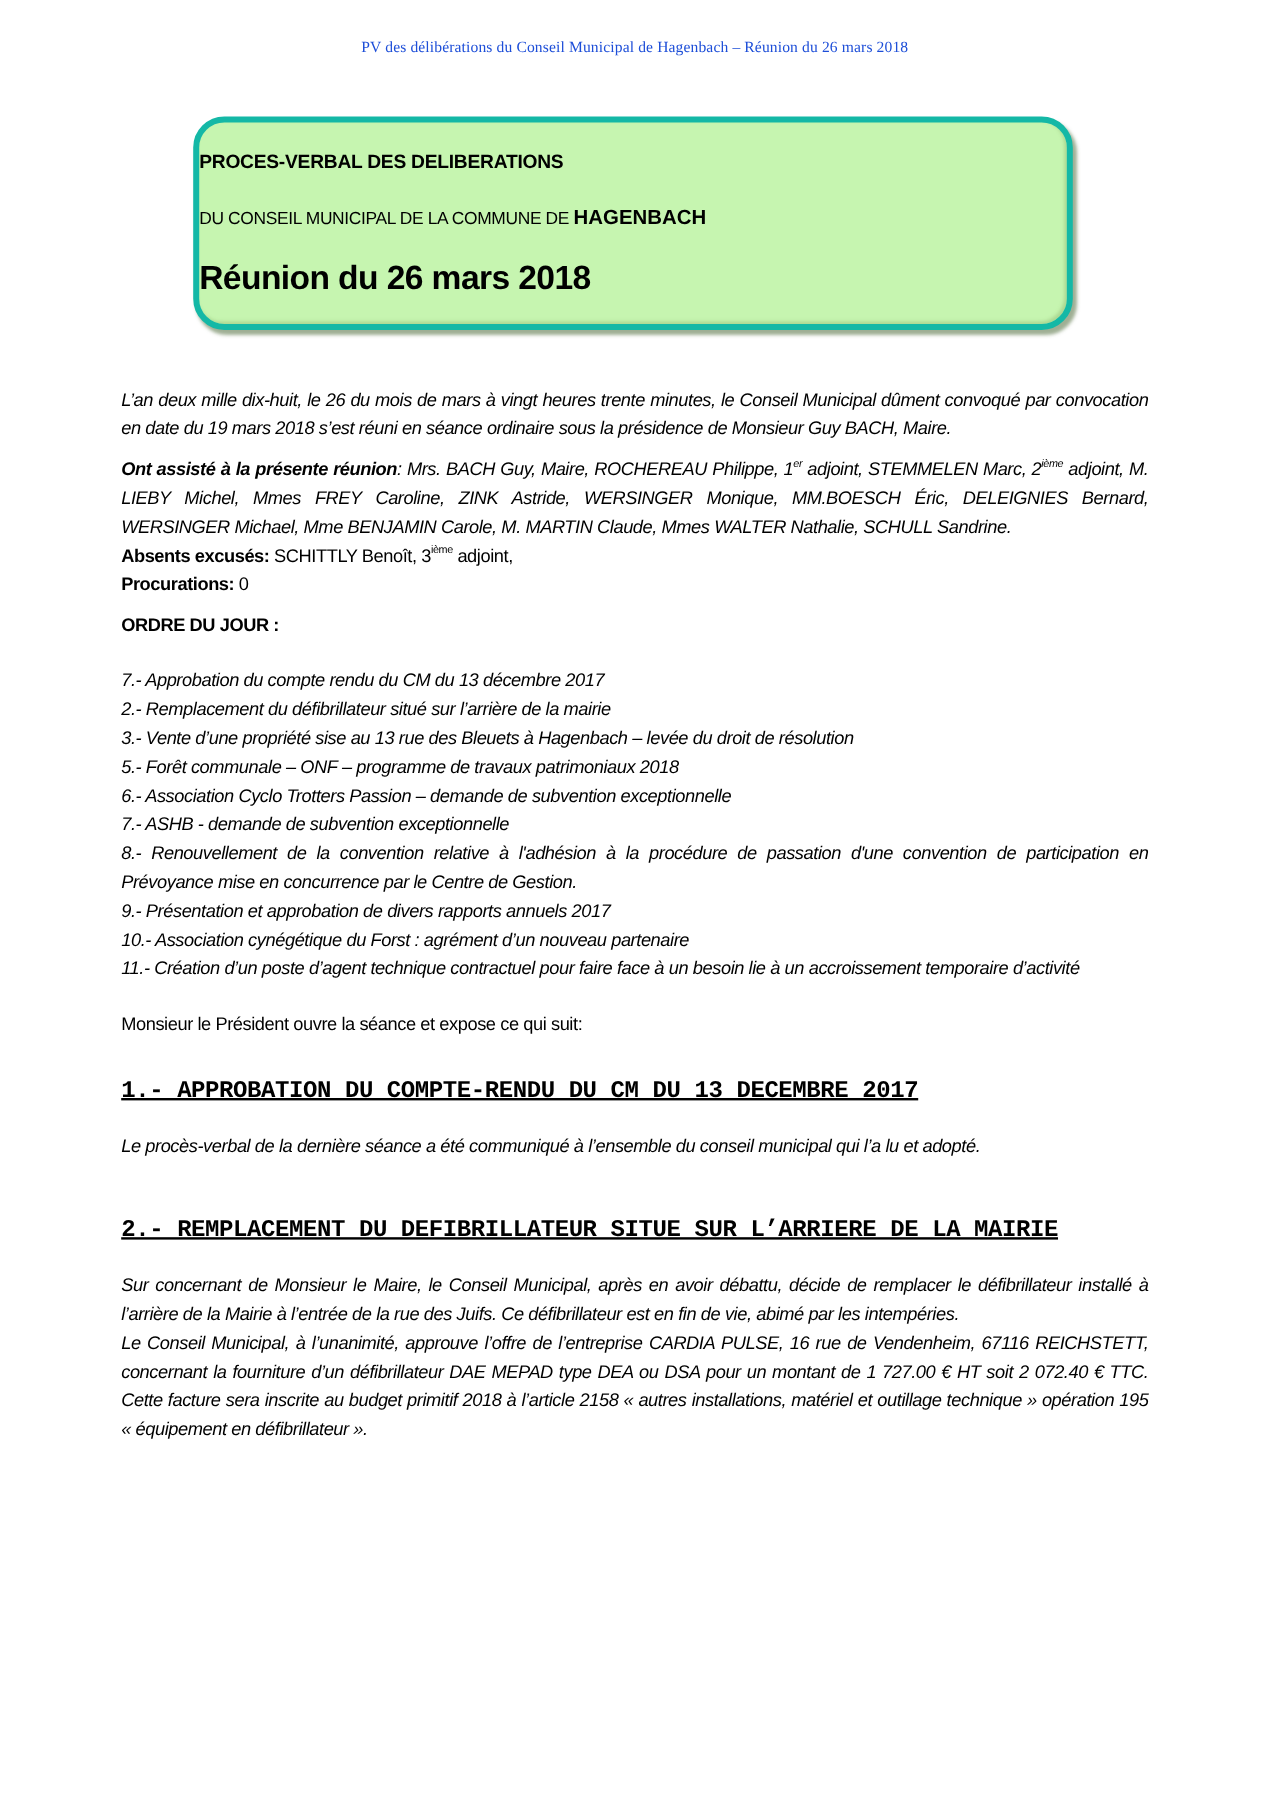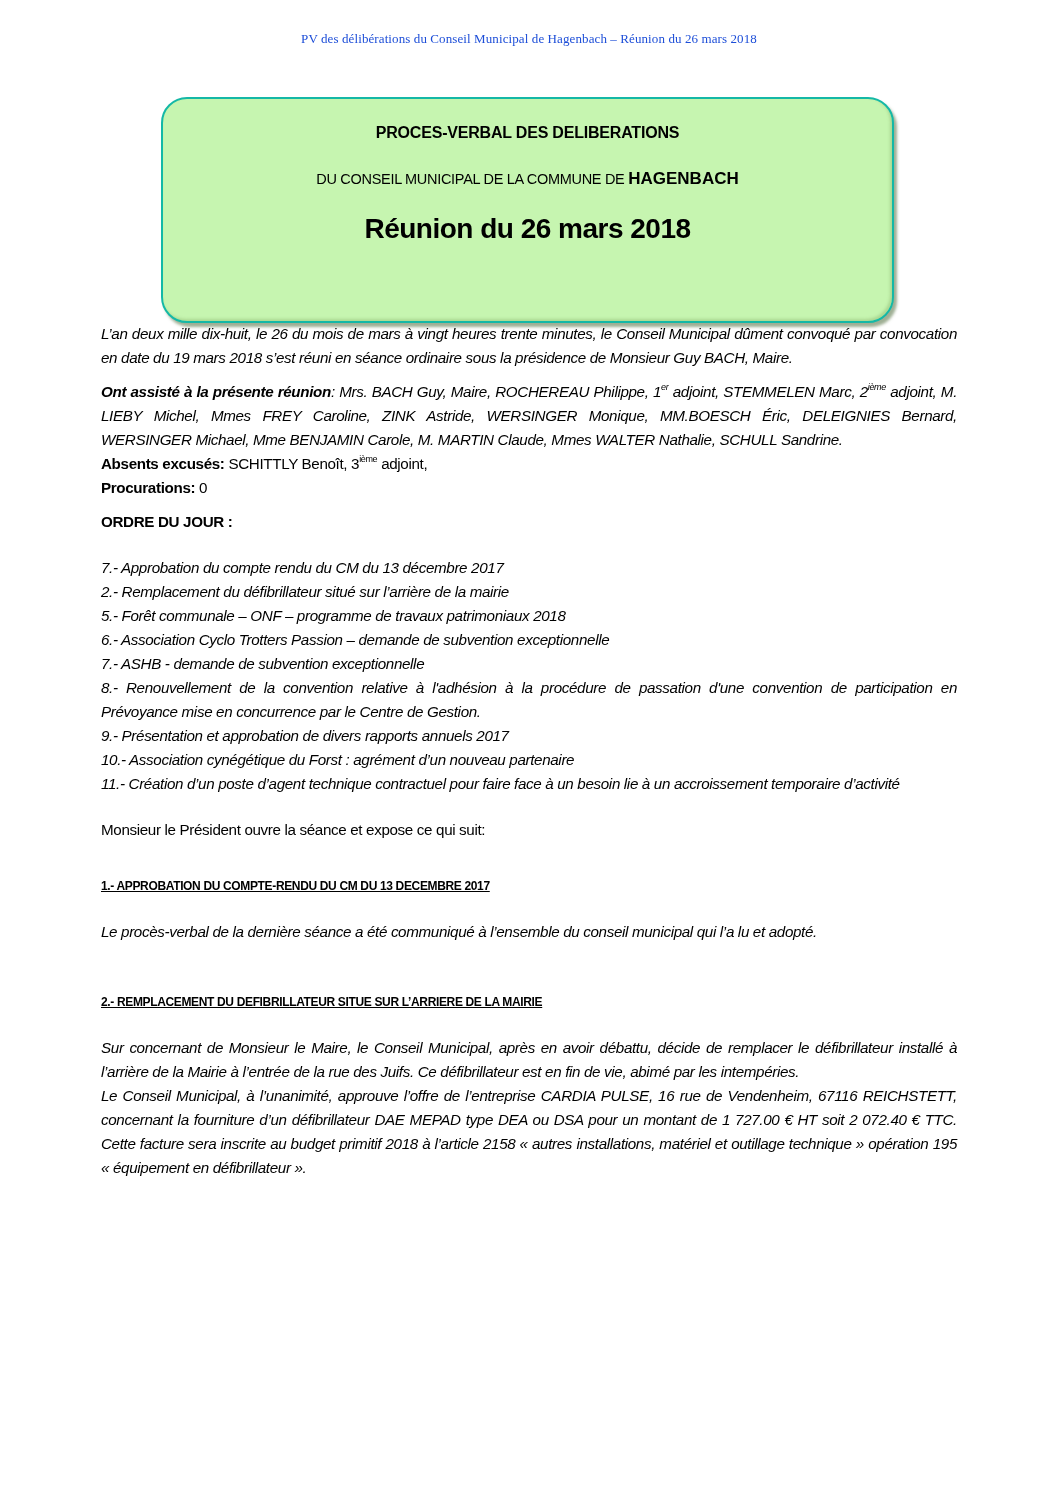--- a/index.html
+++ b/index.html
@@ -6,25 +6,25 @@
     body {
       width: 1058px; height: 1497px; position: relative; overflow: hidden;
       font-family: "Liberation Sans", sans-serif; color: #000;
     }
     .running-header {
       position: absolute; left: 0; top: 31px; width: 1058px; text-align: center;
       font-family: "Liberation Serif", serif; font-size: 13px; color: #1d4ed8;
       letter-spacing: 0.1px;
     }
     .title-box {
-      position: absolute; left: 161px; top: 97px; width: 733px; height: 226px;
+      position: absolute; left: 161px; top: 97px; width: 733px; height: 178px;
       background: #c6f5b0; border-radius: 26px;
-      border: 2px solid #14b8a6;
+      border: 5px solid #14b8a6;
       box-shadow: 3px 4px 3px rgba(80,110,60,0.55), inset -2px -2px 3px rgba(120,160,90,0.35);
-      box-sizing: border-box; text-align: center;
+      box-sizing: border-box; text-align: left;
     }
     .title-box .t1 {
       position: absolute; left: 0; width: 100%; top: 25px;
       font-weight: bold; font-size: 16px; letter-spacing: -0.2px;
     }
     .title-box .t2 {
       position: absolute; left: 0; width: 100%; top: 70px;
       font-size: 14.5px; letter-spacing: -0.3px;
     }
     .title-box .t2 b { font-size: 17px; letter-spacing: 0; }
@@ -36,22 +36,23 @@
       position: absolute; left: 101px; top: 322px; width: 856px;
       font-size: 15.2px; line-height: 24px; letter-spacing: -0.35px;
     }
     .content p { margin: 0; }
     .justify { text-align: justify; text-align-last: left; font-style: italic; }
     .gap-s { height: 10px; }
     .gap-m { height: 22px; }
     .gap-l { height: 32px; }
     sup { font-size: 9px; line-height: 0; vertical-align: 7px; }
     .heading {
-      font-weight: bold; text-decoration: underline; font-size: 12px;
+      font-weight: bold; text-decoration: underline; font-size: 20px;
       letter-spacing: -0.35px;
+      font-family: Liberation Mono, monospace;
     }
     .agenda-item { margin: 0; }
   </style>
 </head>
 <body>
 
 <div class="running-header">PV des délibérations du Conseil Municipal de Hagenbach – Réunion du 26 mars 2018</div>
 
 <div class="title-box">
   <div class="t1">PROCES-VERBAL DES DELIBERATIONS</div>
@@ -69,20 +70,21 @@
 
   <p><b>Procurations:</b><span> 0</span></p>
 
   <div class="gap-s"></div>
   <p style="font-weight:bold;">ORDRE DU JOUR :</p>
   <div class="gap-m"></div>
 
   <div>
     <p class="agenda-item justify">7.- Approbation du compte rendu du CM du 13 décembre 2017</p>
     <p class="agenda-item justify">2.- Remplacement du défibrillateur situé sur l’arrière de la mairie</p>
+    <p class="agenda-item justify">3.- Vente d’une propriété sise au 13 rue des Bleuets à Hagenbach – levée du droit de résolution</p>
     <p class="agenda-item justify">5.- Forêt communale – ONF – programme de travaux patrimoniaux 2018</p>
     <p class="agenda-item justify">6.- Association Cyclo Trotters Passion – demande de subvention exceptionnelle</p>
     <p class="agenda-item justify">7.- ASHB - demande de subvention exceptionnelle</p>
     <p class="agenda-item justify">8.- Renouvellement de la convention relative à l'adhésion à la procédure de passation d'une convention de participation en Prévoyance mise en concurrence par le Centre de Gestion.</p>
     <p class="agenda-item justify">9.- Présentation et approbation de divers rapports annuels 2017</p>
     <p class="agenda-item justify">10.- Association cynégétique du Forst : agrément d’un nouveau partenaire</p>
     <p class="agenda-item justify">11.- Création d’un poste d’agent technique contractuel pour faire face à un besoin lie à un accroissement temporaire d’activité</p>
   </div>
 
   <div class="gap-m"></div>

